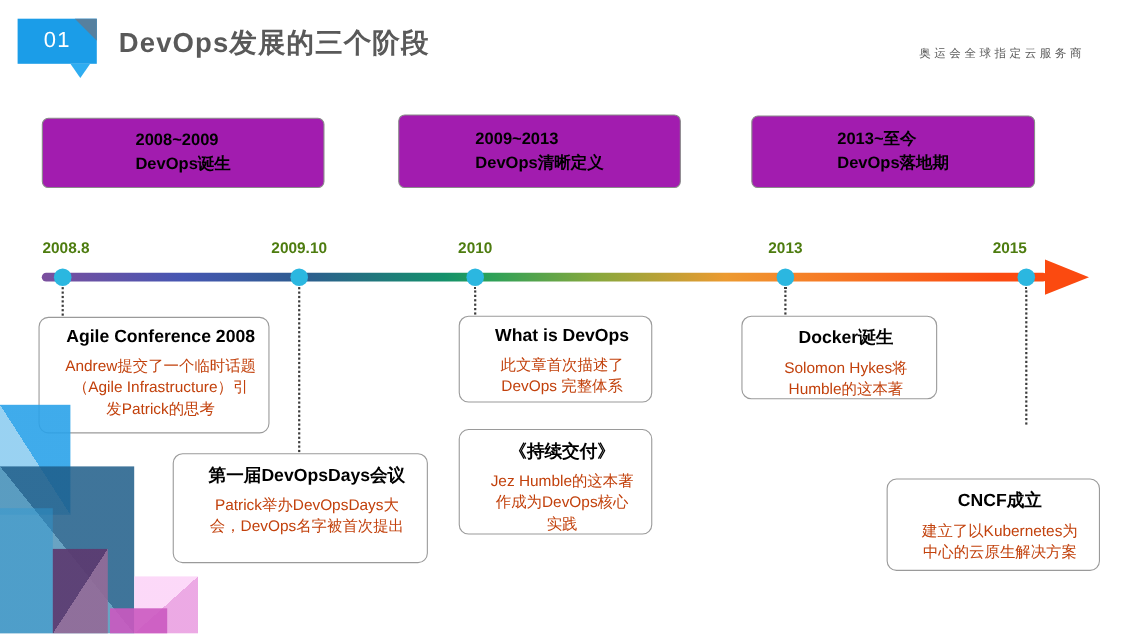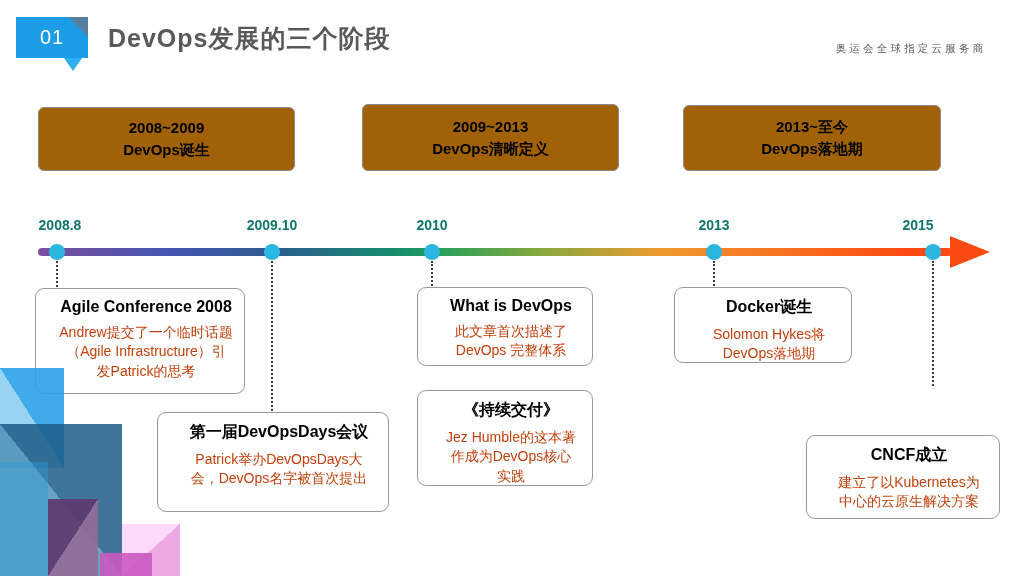--- a/index.html
+++ b/index.html
@@ -42,24 +42,24 @@
   .brand{color:var(--alibaba-orange,#ff6a00);font-weight:bold;font-size:20px;white-space:nowrap;}
   .brand-mark{font-family:"DejaVu Sans Mono",monospace;font-weight:bold;}
   .logo-divider{color:#c9c9c9;font-size:18px;font-weight:normal;}
   .logo-tagline{
     margin-top:6px;font-size:10.5px;color:#5a5a5a;
     letter-spacing:3.2px;white-space:nowrap;
   }
 
   
   .stage{
-    background:#a16207;border:1.5px solid #8a8a8a;border-radius:6px;
+    background:#a21caf;border:1.5px solid #8a8a8a;border-radius:6px;
     display:flex;align-items:center;justify-content:center;
     font-weight:bold;font-size:15px;line-height:1.45;color:#000;
-    text-align:center;white-space:pre-line;
+    text-align:left;white-space:pre-line;
   }
 
   
   .tl-bar{
     left:38px;top:248px;width:914px;height:8px;border-radius:4px;
     background:linear-gradient(90deg,
       var(--timeline-purple,#7b4f9e) 0%,
       var(--timeline-indigo,#4656b2) 14%,
       var(--timeline-blue,#2d5c8f) 26%,
       var(--timeline-green,#14916b) 40%,
@@ -74,21 +74,21 @@
     border-top:16px solid transparent;
     border-bottom:16px solid transparent;
     border-left:40px solid var(--timeline-red,#fb4a10);
   }
   .tl-dot{
     width:16px;height:16px;border-radius:50%;top:244px;
     background:var(--dot-cyan,#2bb7e0);
   }
   .tl-year{
     top:217px;width:90px;text-align:center;
-    font-size:14px;font-weight:bold;color:#0f766e;
+    font-size:14px;font-weight:bold;color:#4d7c0f;
   }
   .tl-connector{width:0;border-left:2px dotted #3c3c3c;}
 
   
   .card{
     background:#fff;border:1.5px solid #9a9a9a;border-radius:9px;
     box-sizing:border-box;padding:9px 6px 6px 18px;
     display:flex;flex-direction:column;align-items:center;
     text-align:center;
   }
@@ -169,21 +169,21 @@
 </div>
 <div class="abs card" style="left:417px;top:390px;width:176px;height:96px;">
   <div class="card-title">《持续交付》</div>
   <div class="card-body">Jez Humble的这本著
 作成为DevOps核心
 实践</div>
 </div>
 <div class="abs card" style="left:674px;top:287px;width:178px;height:76px;">
   <div class="card-title">Docker诞生</div>
   <div class="card-body">Solomon Hykes将
-DevOps落地期</div>
+Humble的这本著</div>
 </div>
 <div class="abs card" style="left:806px;top:387px;width:194px;height:84px;margin-top:48px;">
   <div class="card-title">CNCF成立</div>
   <div class="card-body">建立了以Kubernetes为
 中心的云原生解决方案</div>
 </div>
 
 <div class="abs deco">
   <div class="d1"></div>
   <div class="d2"></div>

